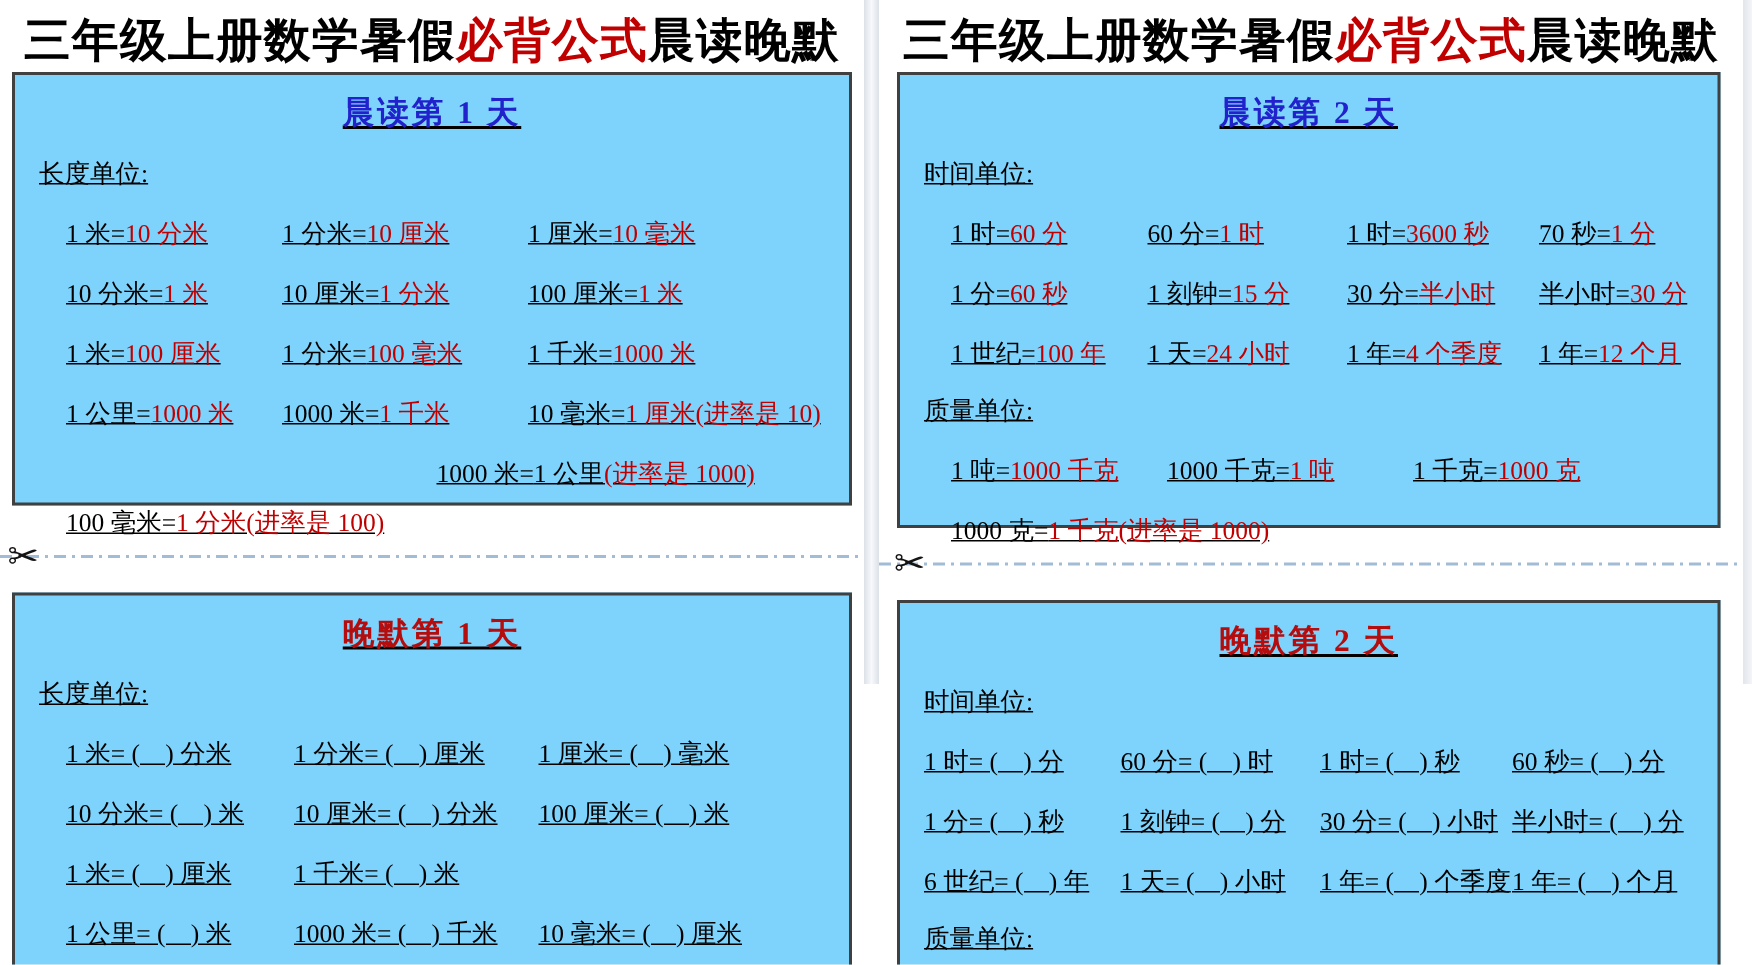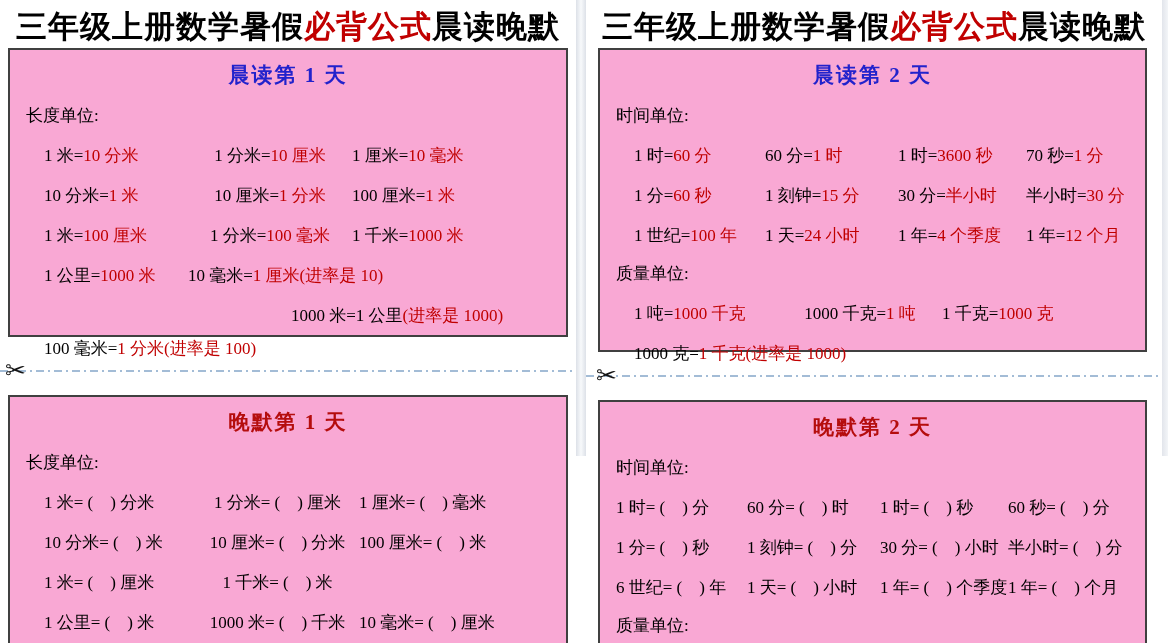--- a/index.html
+++ b/index.html
@@ -14,21 +14,21 @@
 
   .doc-title{
     height:42px;padding-top:6px;text-align:center;
     font-size:31px;font-weight:bold;line-height:42px;white-space:nowrap;
     letter-spacing:1px;
   }
   .red{color:#c00000;}
   .blk{color:#000000;}
 
   .box{
-    box-sizing:border-box;border:2px solid #404040;background:#f9a8d4;
+    box-sizing:border-box;border:2px solid #404040;background:#7dd3fc;text-decoration:underline;
   }
   .pg1 .box{margin:0 8px;}
   .pg2 .box{margin:0 15px 0 12px;}
   .pg1 .box.read{height:289px;}
   .pg2 .box.read{height:304px;}
   .box.recite{height:340px;}
 
   .box-header{
     text-align:center;font-weight:bold;font-size:21px;margin-top:11px;
     letter-spacing:2px;
@@ -36,21 +36,21 @@
   .blue{color:#2222cc;}
   .dred{color:#b50d0d;}
 
   .box-body{padding:0 11px 10px 16px;font-size:17px;}
   .sec-label{margin-top:15px;white-space:pre;}
   .row{display:flex;margin-top:17px;padding-left:18px;white-space:pre;}
   .pg2 .recite .row{padding-left:0;}
   .cell{white-space:pre;display:inline-block;}
 
   .cells3 .cell:nth-child(1){min-width:144px;}
-  .cells3 .cell:nth-child(2){min-width:164px;text-align:center;}
+  .cells3 .cell:nth-child(2){min-width:164px;}
   .cells4 .cell:nth-child(1){min-width:131px;}
   .cells4 .cell:nth-child(2){min-width:133px;}
   .cells4 .cell:nth-child(3){min-width:128px;}
   .read .cells2 .cell:nth-child(1){min-width:247px;margin-top:33px;}
   .recite .cells3 .cell:nth-child(1){min-width:152px;}
   .recite .cells3 .cell:nth-child(2){min-width:163px;}
 
   .cut-row{position:relative;}
   .pg1 .cut-row{height:58px;}
   .pg2 .cut-row{height:48px;}
@@ -75,21 +75,21 @@
   <div class="page pg1">
     <div class="doc-title"><span>三年级上册数学暑假</span><span class="red">必背公式</span><span>晨读晚默</span></div>
 
     <div class="box read">
       <div class="box-header blue">晨读第 1 天</div>
       <div class="box-body">
           <div class="sec-label">长度单位:</div>
           <div class="row cells3"><span class="cell"><span class="blk">1 米=</span><span class="red">10 分米</span></span><span class="cell"><span class="blk">1 分米=</span><span class="red">10 厘米</span></span><span class="cell"><span class="blk">1 厘米=</span><span class="red">10 毫米</span></span></div>
           <div class="row cells3"><span class="cell"><span class="blk">10 分米=</span><span class="red">1 米</span></span><span class="cell"><span class="blk">10 厘米=</span><span class="red">1 分米</span></span><span class="cell"><span class="blk">100 厘米=</span><span class="red">1 米</span></span></div>
           <div class="row cells3"><span class="cell"><span class="blk">1 米=</span><span class="red">100 厘米</span></span><span class="cell"><span class="blk">1 分米=</span><span class="red">100 毫米</span></span><span class="cell"><span class="blk">1 千米=</span><span class="red">1000 米</span></span></div>
-          <div class="row cells3"><span class="cell"><span class="blk">1 公里=</span><span class="red">1000 米</span></span><span class="cell"><span class="blk">10 毫米=</span><span class="red">1 厘米(进率是 10)</span></span></div>
+          <div class="row cells3"><span class="cell"><span class="blk">1 公里=</span><span class="red">1000 米</span></span><span class="cell"><span class="blk">1000 米=</span><span class="red">1 千米</span></span><span class="cell"><span class="blk">10 毫米=</span><span class="red">1 厘米(进率是 10)</span></span></div>
           <div class="row cells2"><span class="cell"><span class="blk">100 毫米=</span><span class="red">1 分米(进率是 100)</span></span><span class="cell"><span class="blk">1000 米=</span><span class="blk">1 公里</span><span class="red">(进率是 1000)</span></span></div>
         </div>
     </div>
 
     <div class="cut-row">
       <div class="cut-line"></div>
       <span class="scissors">✂</span>
     </div>
 
     <div class="box recite">

